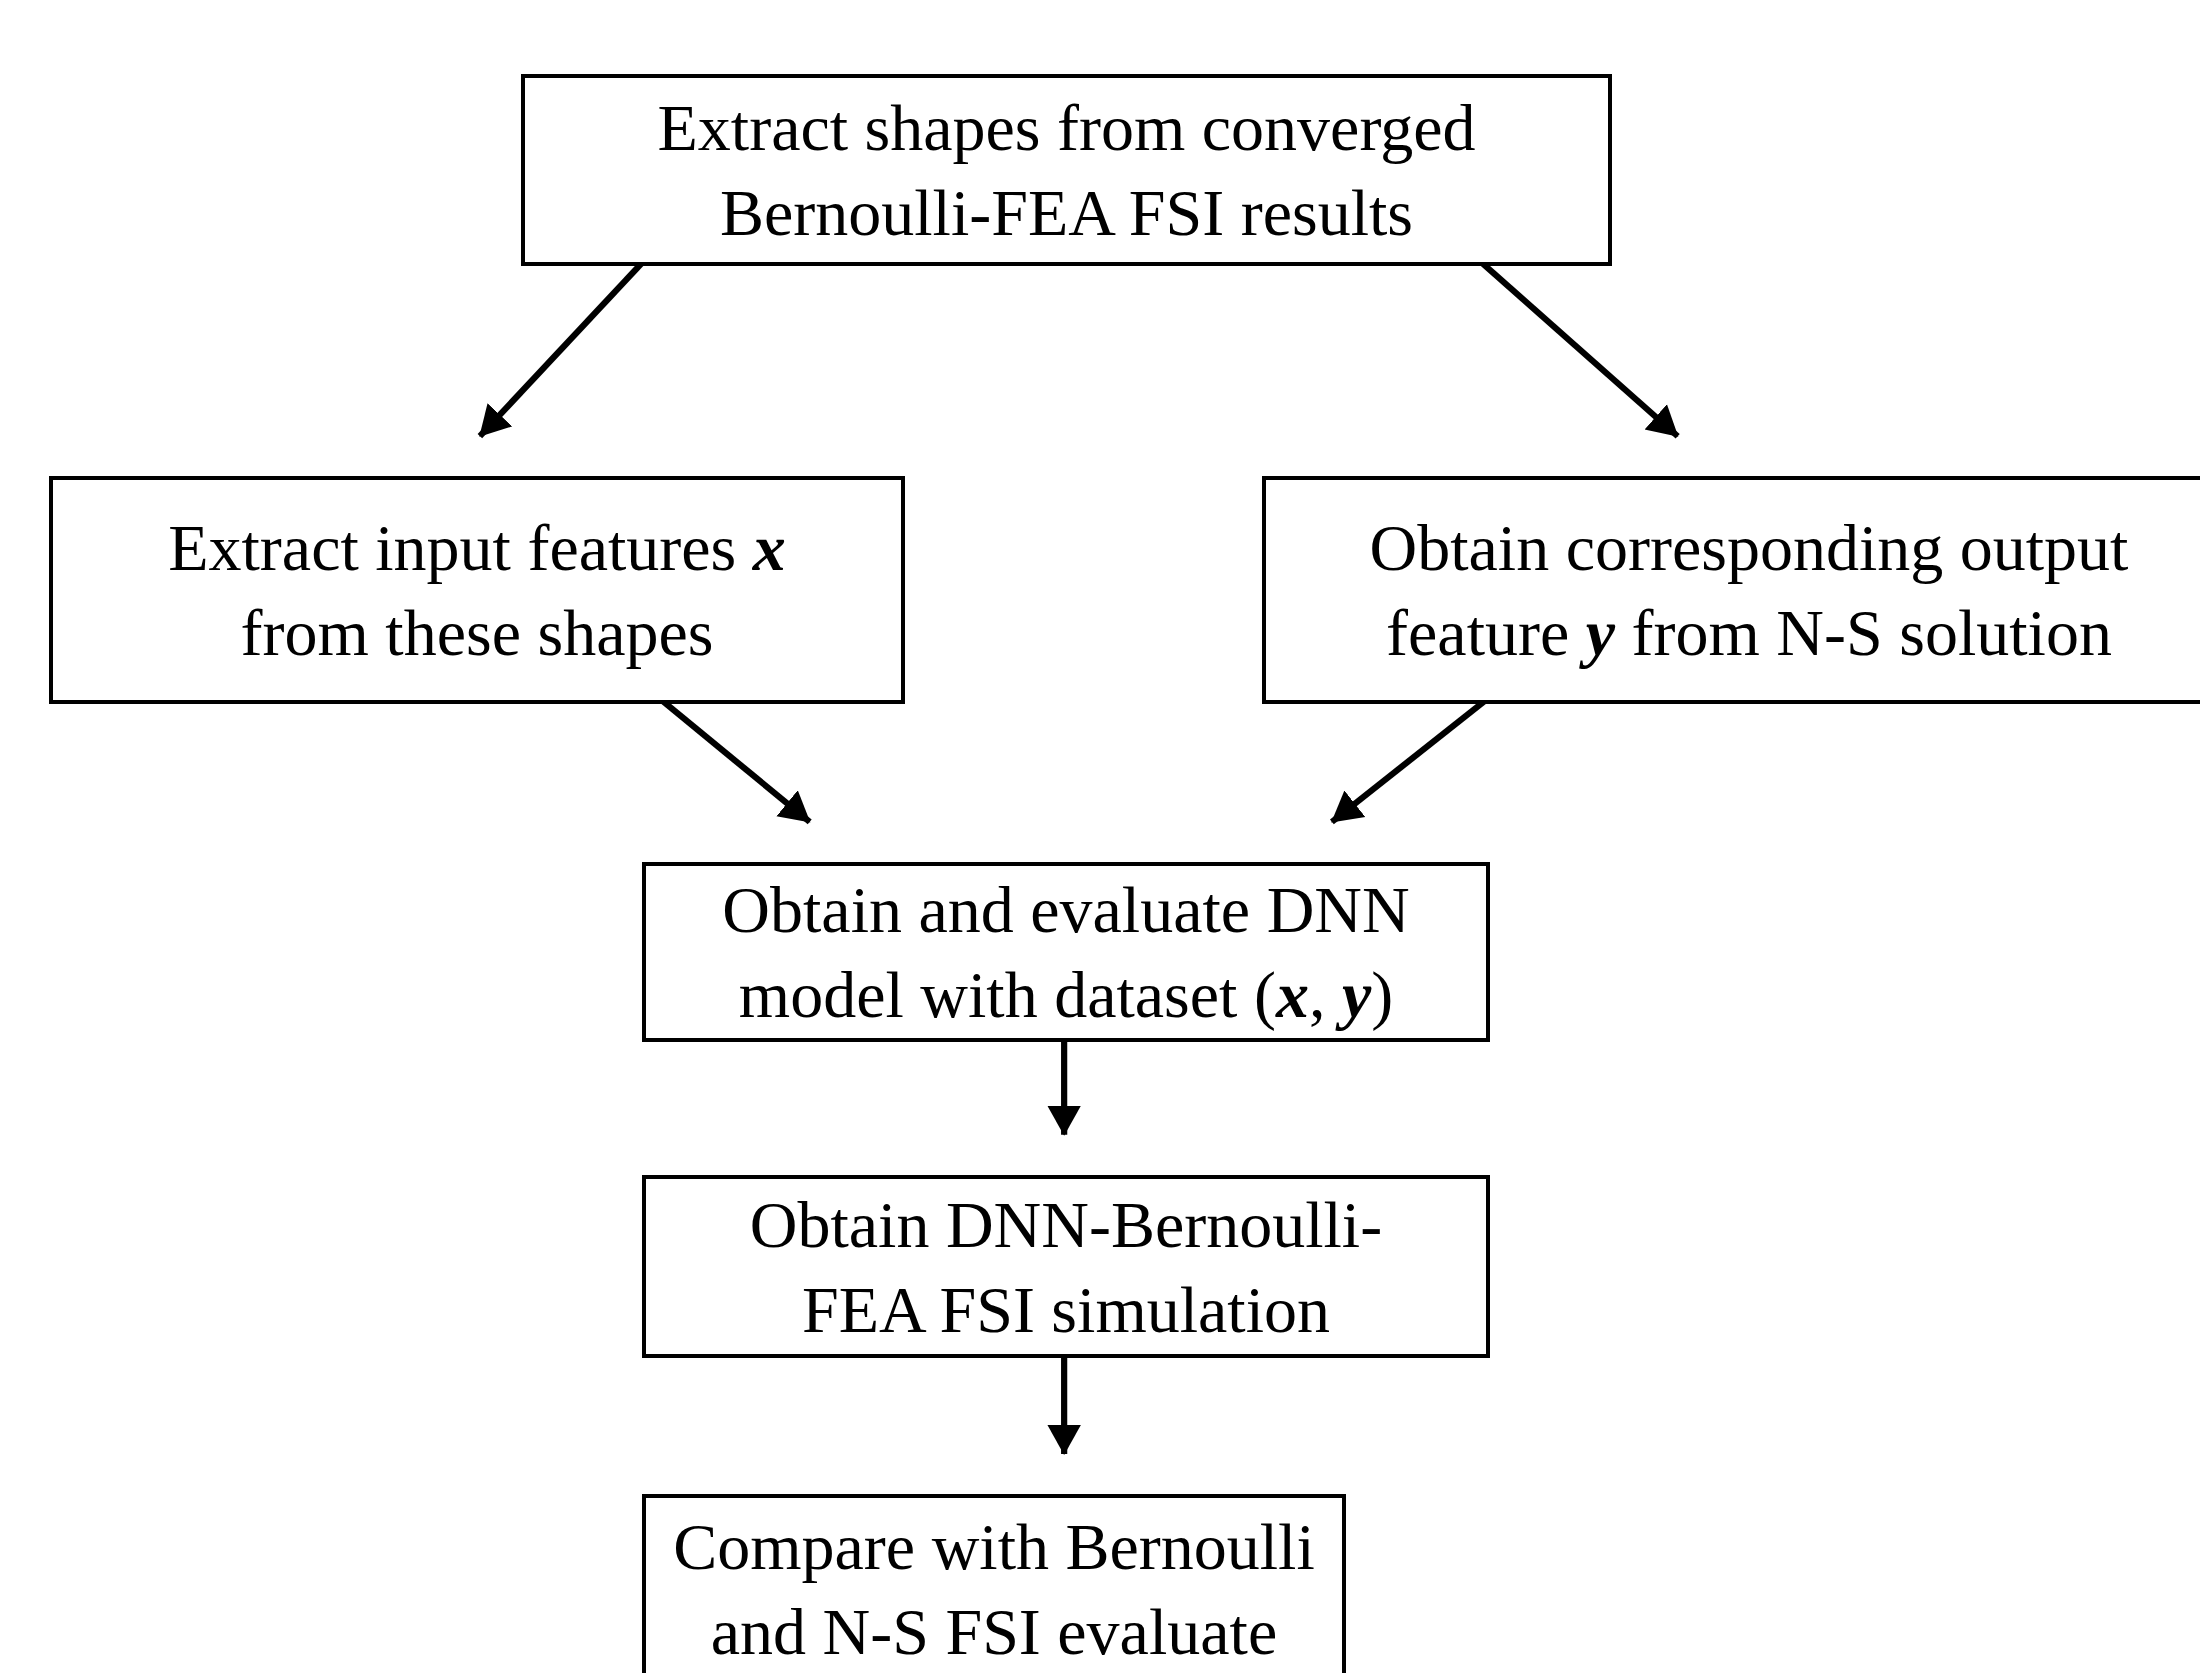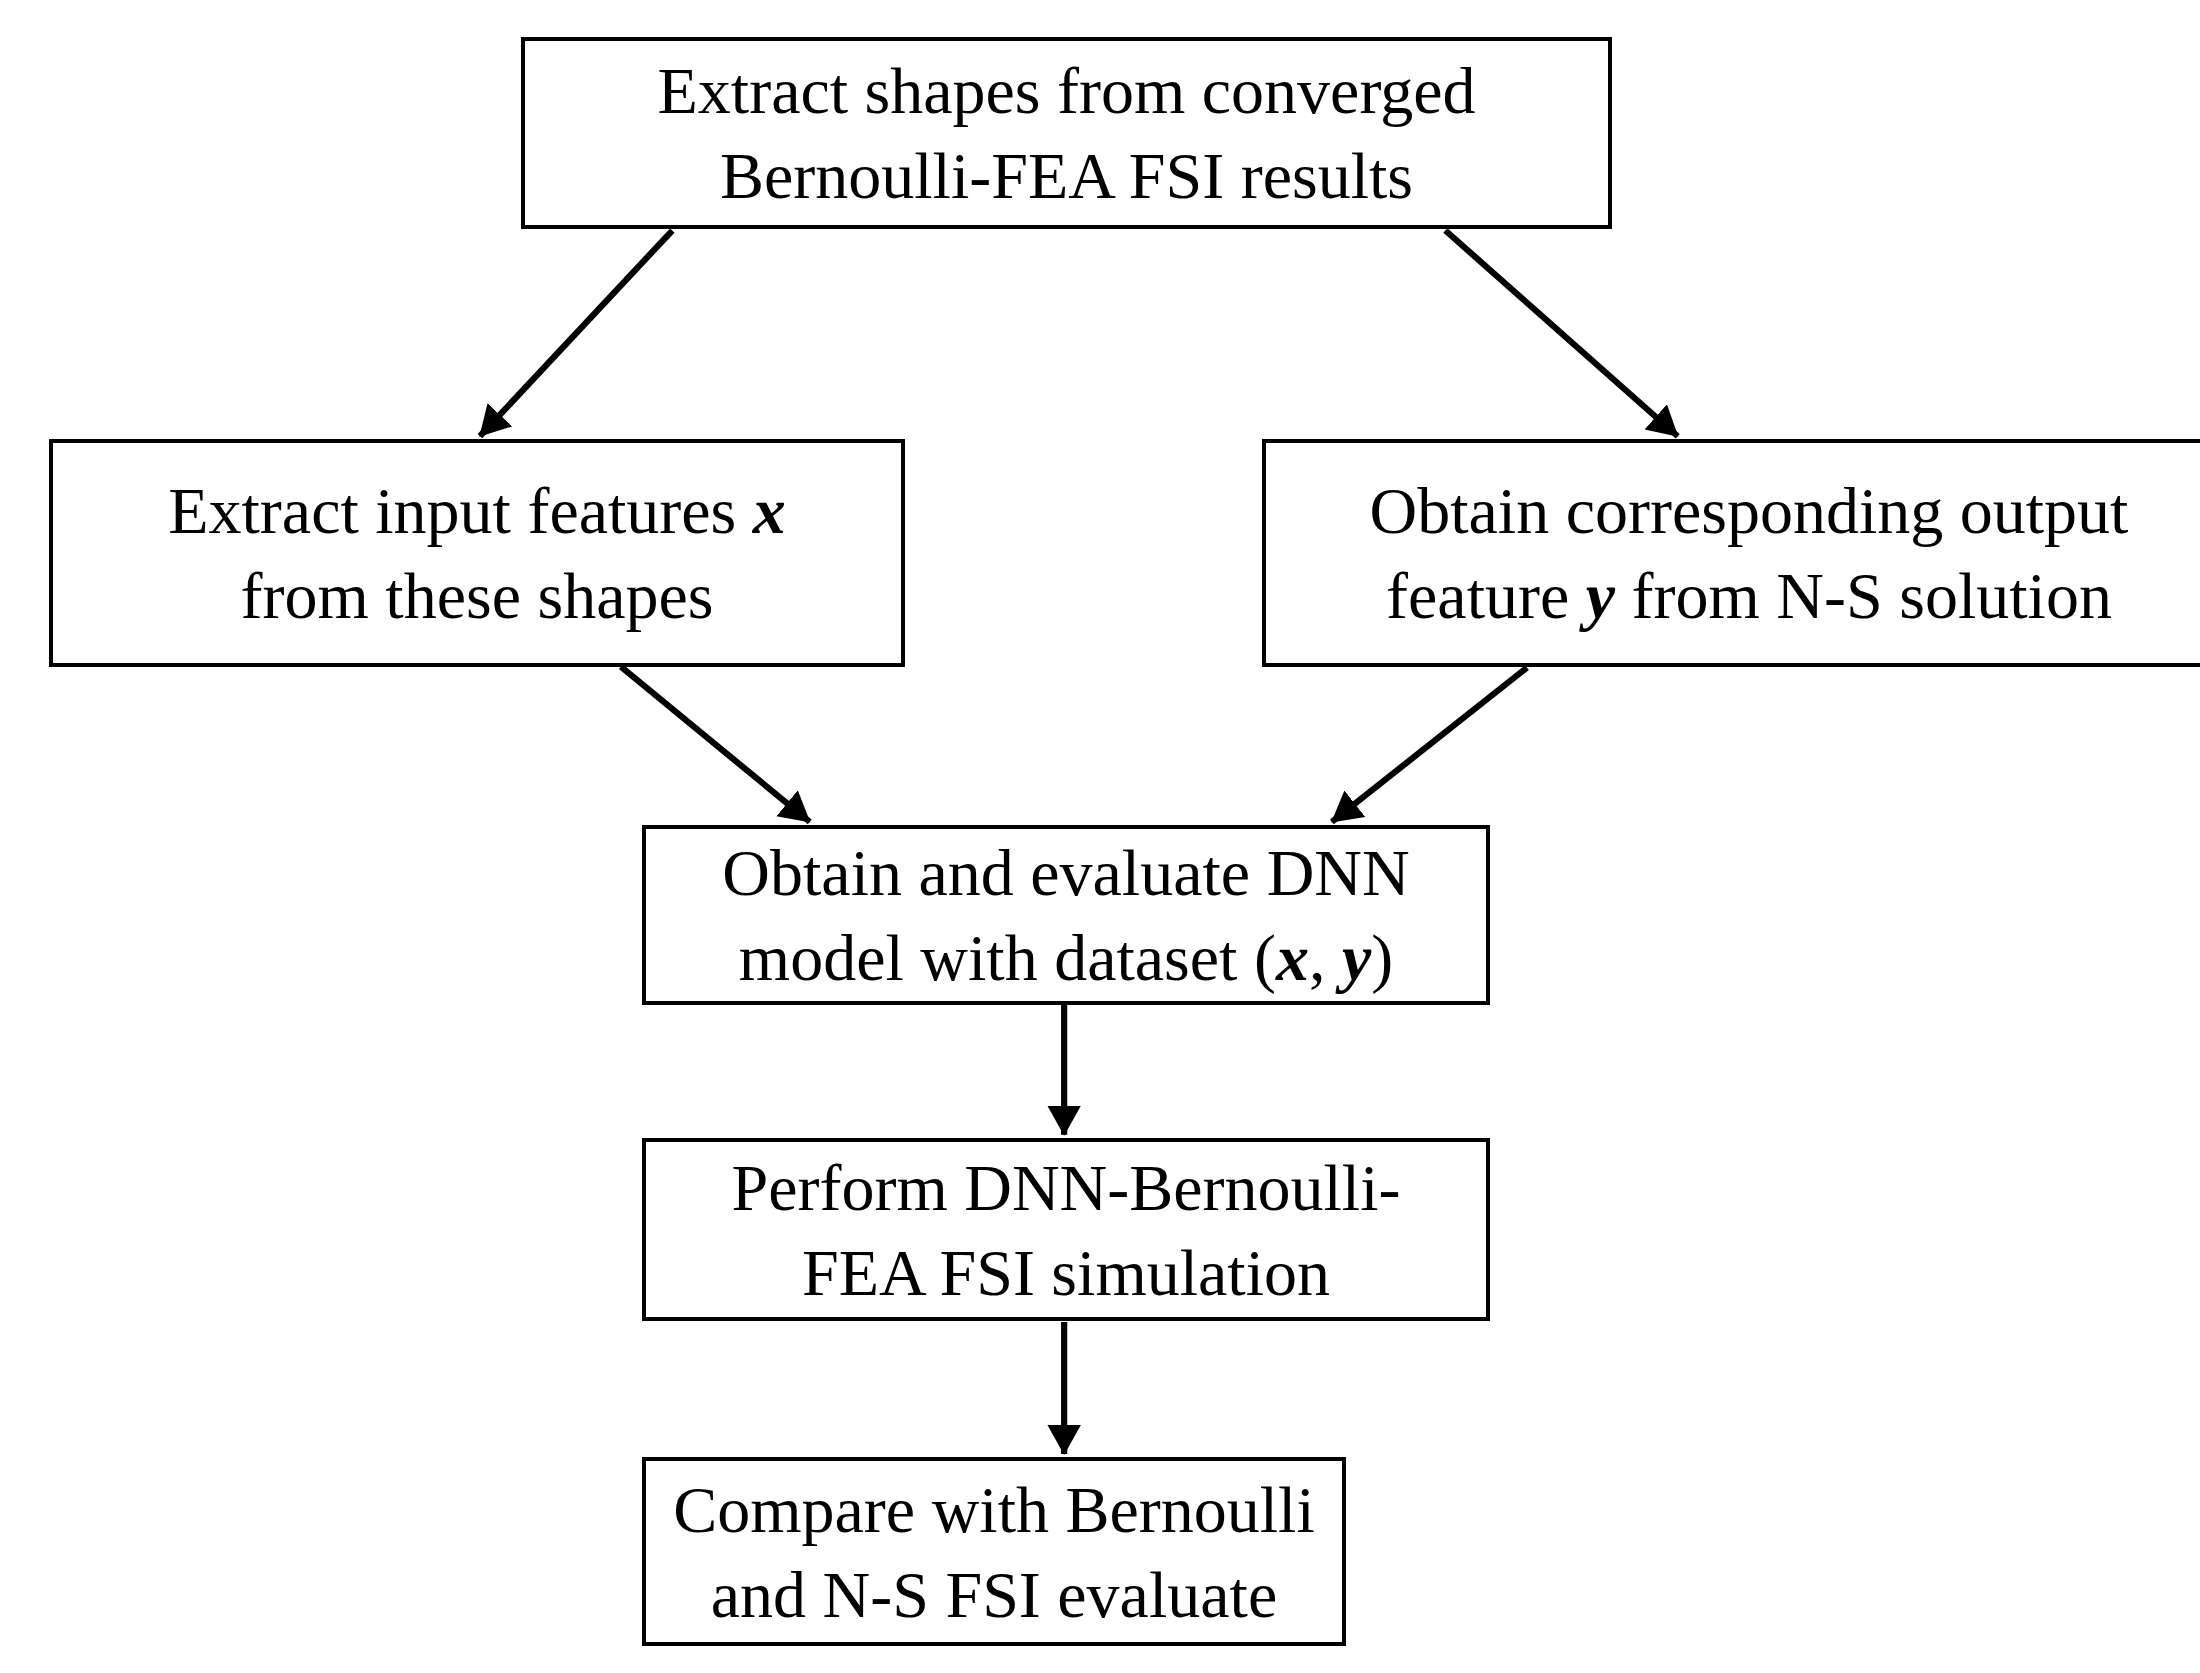--- a/index.html
+++ b/index.html
@@ -34,20 +34,21 @@
     background: #ffffff;
     display: flex;
     flex-direction: column;
     justify-content: center;
     align-items: center;
     text-align: center;
     font-size: 66px;
     line-height: 85px;
     color: #000000;
     white-space: nowrap;
+    margin-top: 37px;
   }
   .node .line {
     display: block;
   }
   .math {
     font-weight: bold;
     font-style: italic;
   }
   
   #n-extract-shapes  { left: 521px;  top: 37px;   width: 1091px; height: 192px; }
@@ -90,21 +91,21 @@
       <div class="line"><span>Obtain corresponding output</span></div>
       <div class="line"><span>feature </span><span class="math">y</span><span> from N-S solution</span></div>
     </div>
 
   <div class="node" id="n-train-dnn">
       <div class="line"><span>Obtain and evaluate DNN</span></div>
       <div class="line"><span>model with dataset (</span><span class="math">x</span><span>, </span><span class="math">y</span><span>)</span></div>
     </div>
 
   <div class="node" id="n-perform-fsi">
-      <div class="line"><span>Perform DNN-Bernoulli-</span></div>
+      <div class="line"><span>Obtain DNN-Bernoulli-</span></div>
       <div class="line"><span>FEA FSI simulation</span></div>
     </div>
 
   <div class="node" id="n-compare-results">
       <div class="line"><span>Compare with Bernoulli</span></div>
       <div class="line"><span>and N-S FSI evaluate</span></div>
     </div>
 
 </div>
 

